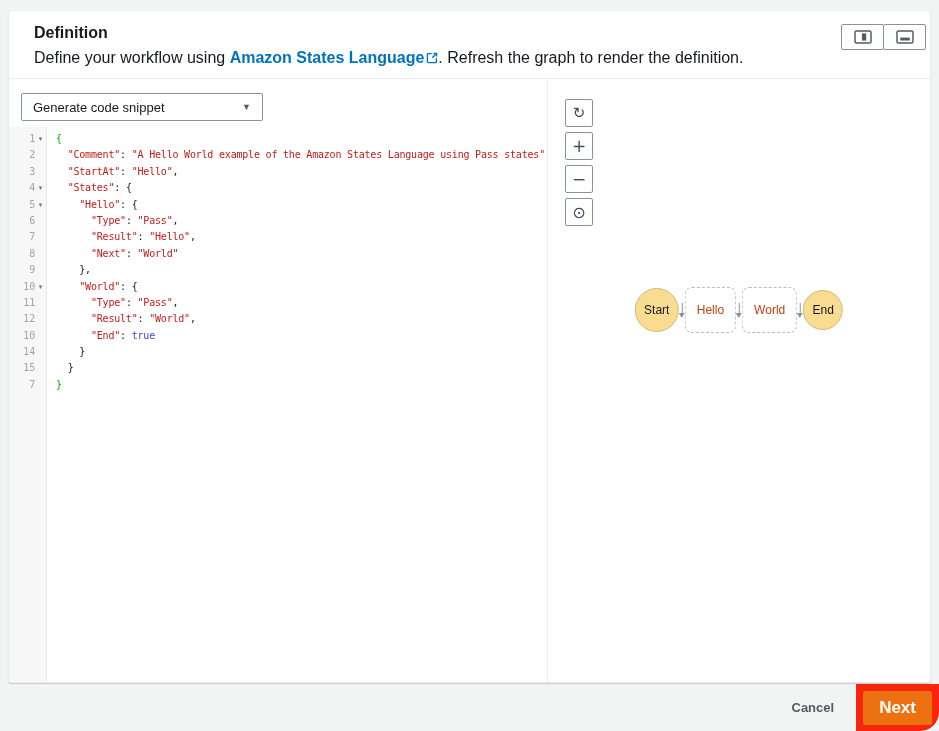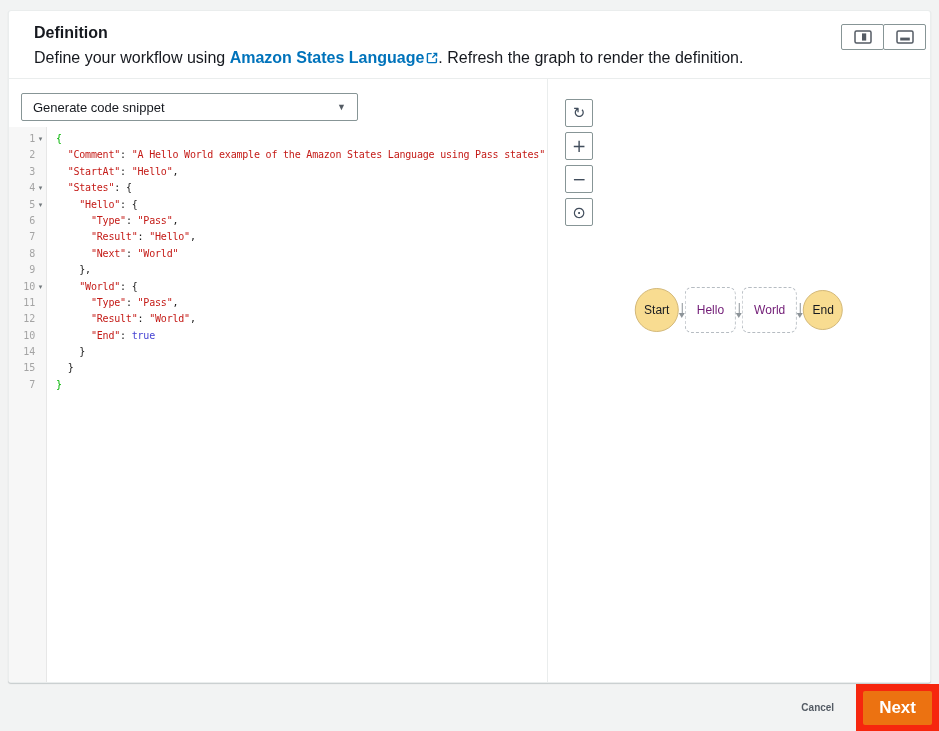--- a/index.html
+++ b/index.html
@@ -1,18 +1,18 @@
 <!DOCTYPE html>
 <html><head>
 <meta charset="utf-8">
 <style>
   * { margin:0; padding:0; box-sizing:border-box; }
   html,body { width:939px; height:731px; }
   body { font-family:"Liberation Sans","DejaVu Sans",sans-serif; background:#f2f3f3; color:#16191f; }
-  .page { position:relative; width:939px; height:731px; overflow:hidden; }
+  .page { position:relative; width:939px; height:731px; overflow:hidden;border-radius:19px; }
 
   
   .card {
     position:absolute; left:8px; top:10px; width:923px; height:673px;
     background:#fff; border:1px solid #eaeded; border-radius:3px;
     box-shadow:0 1px 1px rgba(0,28,36,.18);
     display:flex; flex-direction:column;
   }
   .card-header { position:relative; padding:13px 20px 11px 25px; border-bottom:1px solid #eaeded; flex:0 0 auto; }
   .title { font-size:16px; font-weight:700; margin-bottom:7px; }
@@ -26,21 +26,21 @@
     display:flex; align-items:center; justify-content:center; cursor:pointer;
   }
   .layout-toggle button + button { margin-left:-1px; }
 
   .card-body { flex:1; display:flex; min-height:0; }
 
   
   .left-panel { width:539px; flex:0 0 539px; border-right:1px solid #eaeded; display:flex; flex-direction:column; min-height:0; }
   .snippet-row { flex:0 0 48px; padding:14px 12px 0 12px; }
   .dropdown {
-    width:337px; height:28px; border:1px solid #879596; border-radius:2px; background:#fff;
+    width:242px; height:28px; border:1px solid #879596; border-radius:2px; background:#fff;
     display:flex; align-items:center; justify-content:space-between; padding:0 11px;
     font-size:13px; color:#16191f; cursor:pointer;
   }
   .caret { font-size:9px; color:#545b64; }
 
   .editor {
     flex:1; display:flex; min-height:0; overflow:hidden;
     font-family:"DejaVu Sans Mono","Liberation Mono",monospace;
     font-size:10px; letter-spacing:-0.2px; line-height:16.4px;
   }
@@ -71,30 +71,30 @@
   .glyph-center { font-size:16px; }
 
   .graph { position:absolute; left:50%; top:208px; transform:translateX(-50%); display:flex; align-items:center; }
   .node-circle {
     width:44px; height:44px; border-radius:50%; background:#f8dc91; border:1px solid #d3b878;
     display:flex; align-items:center; justify-content:center; font-size:12px; color:#16191f;
   }
   .node-circle.end { width:40px; height:40px; }
   .node-box {
     background:#fff; border:1px dashed #b6bcc2; border-radius:7px; padding:15px 11px;
-    font-size:12px; color:#701a75; min-width:46px; text-align:center;
+    font-size:12px; color:#c2410c; min-width:46px; text-align:center;
   }
   .edge { display:flex; flex-direction:column; align-items:center; }
   .edge-line { width:1px; height:10px; background:#8d9499; }
   .edge-head { width:0; height:0; border-left:3.5px solid transparent; border-right:3.5px solid transparent; border-top:5px solid #8d9499; }
 
   
   .footer { position:absolute; left:0; right:0; top:684px; height:47px; display:flex; align-items:center; justify-content:flex-end; }
   .cancel {
-    background:none; border:none; color:#545b64; font-weight:700; font-size:10px;
+    background:none; border:none; color:#545b64; font-weight:700; font-size:13px;
     font-family:inherit; margin-right:22px; cursor:pointer;
   }
   .red-box { background:#f6260e; padding:7px; }
   .next {
     background:#ec7211; border:none; border-radius:2px; color:#fff; font-weight:700;
     font-size:17px; font-family:inherit; padding:7px 16px; cursor:pointer;
   }
 </style>
 </head>
 <body>

